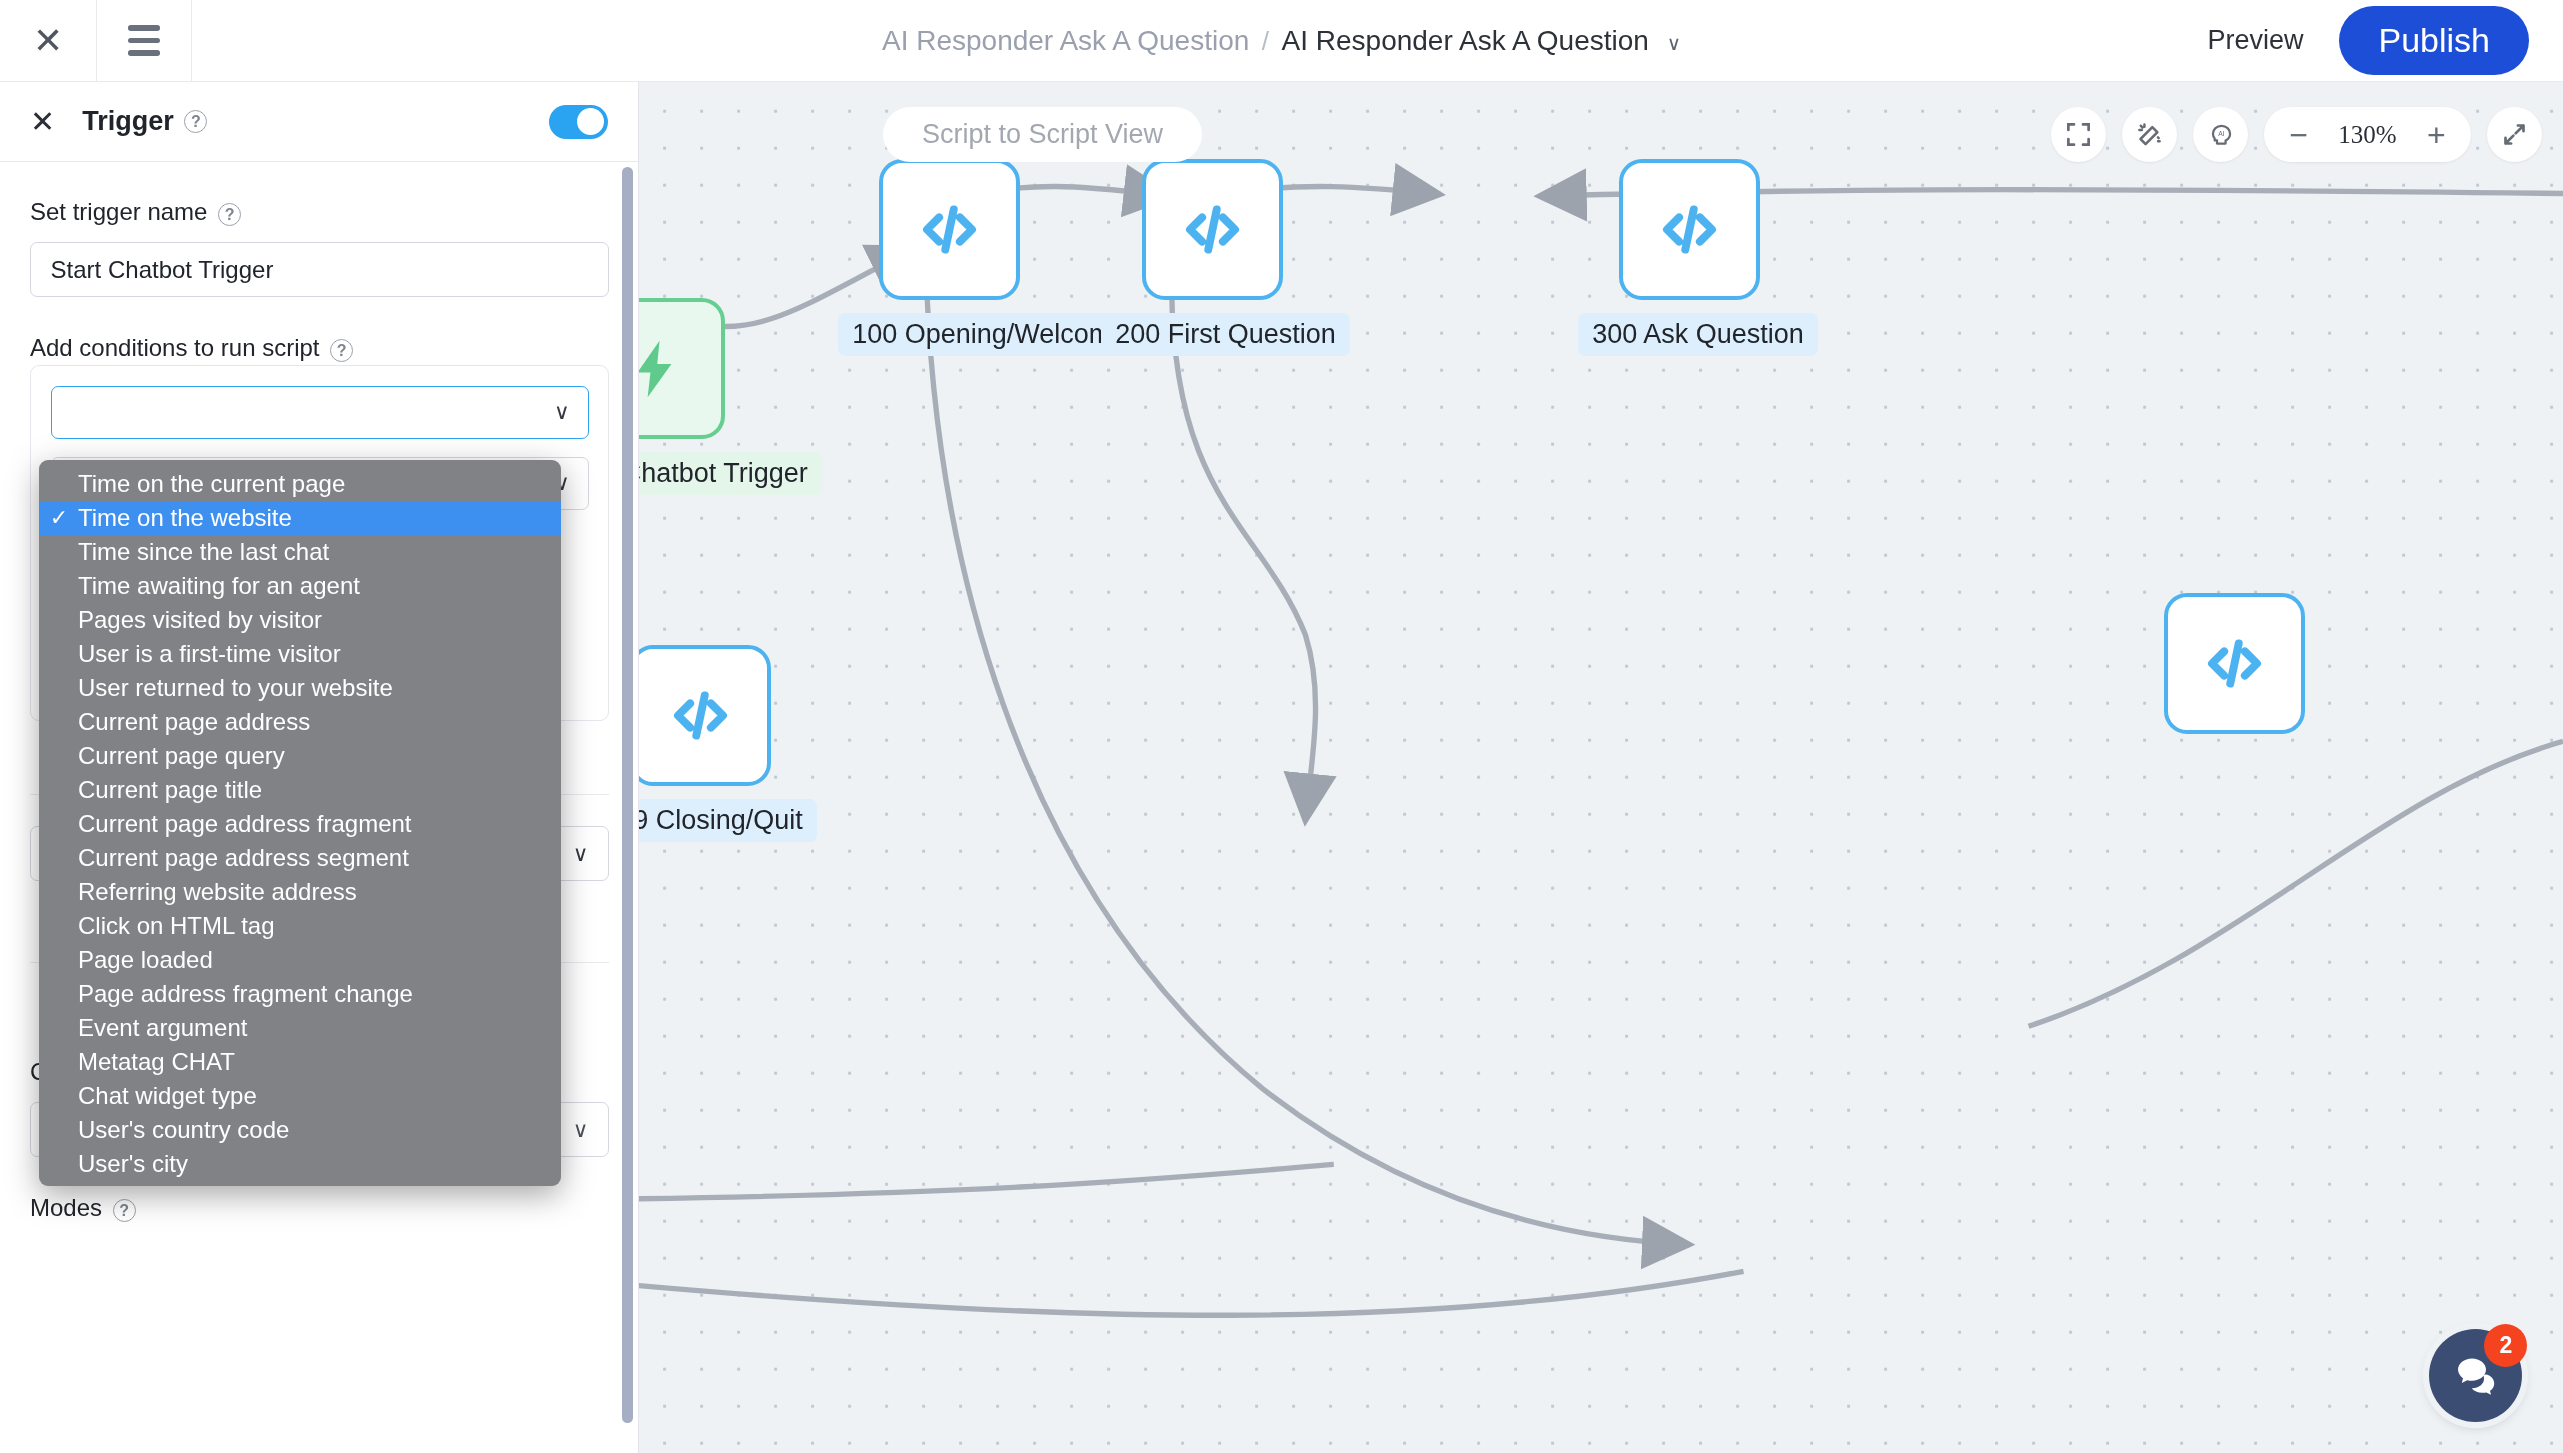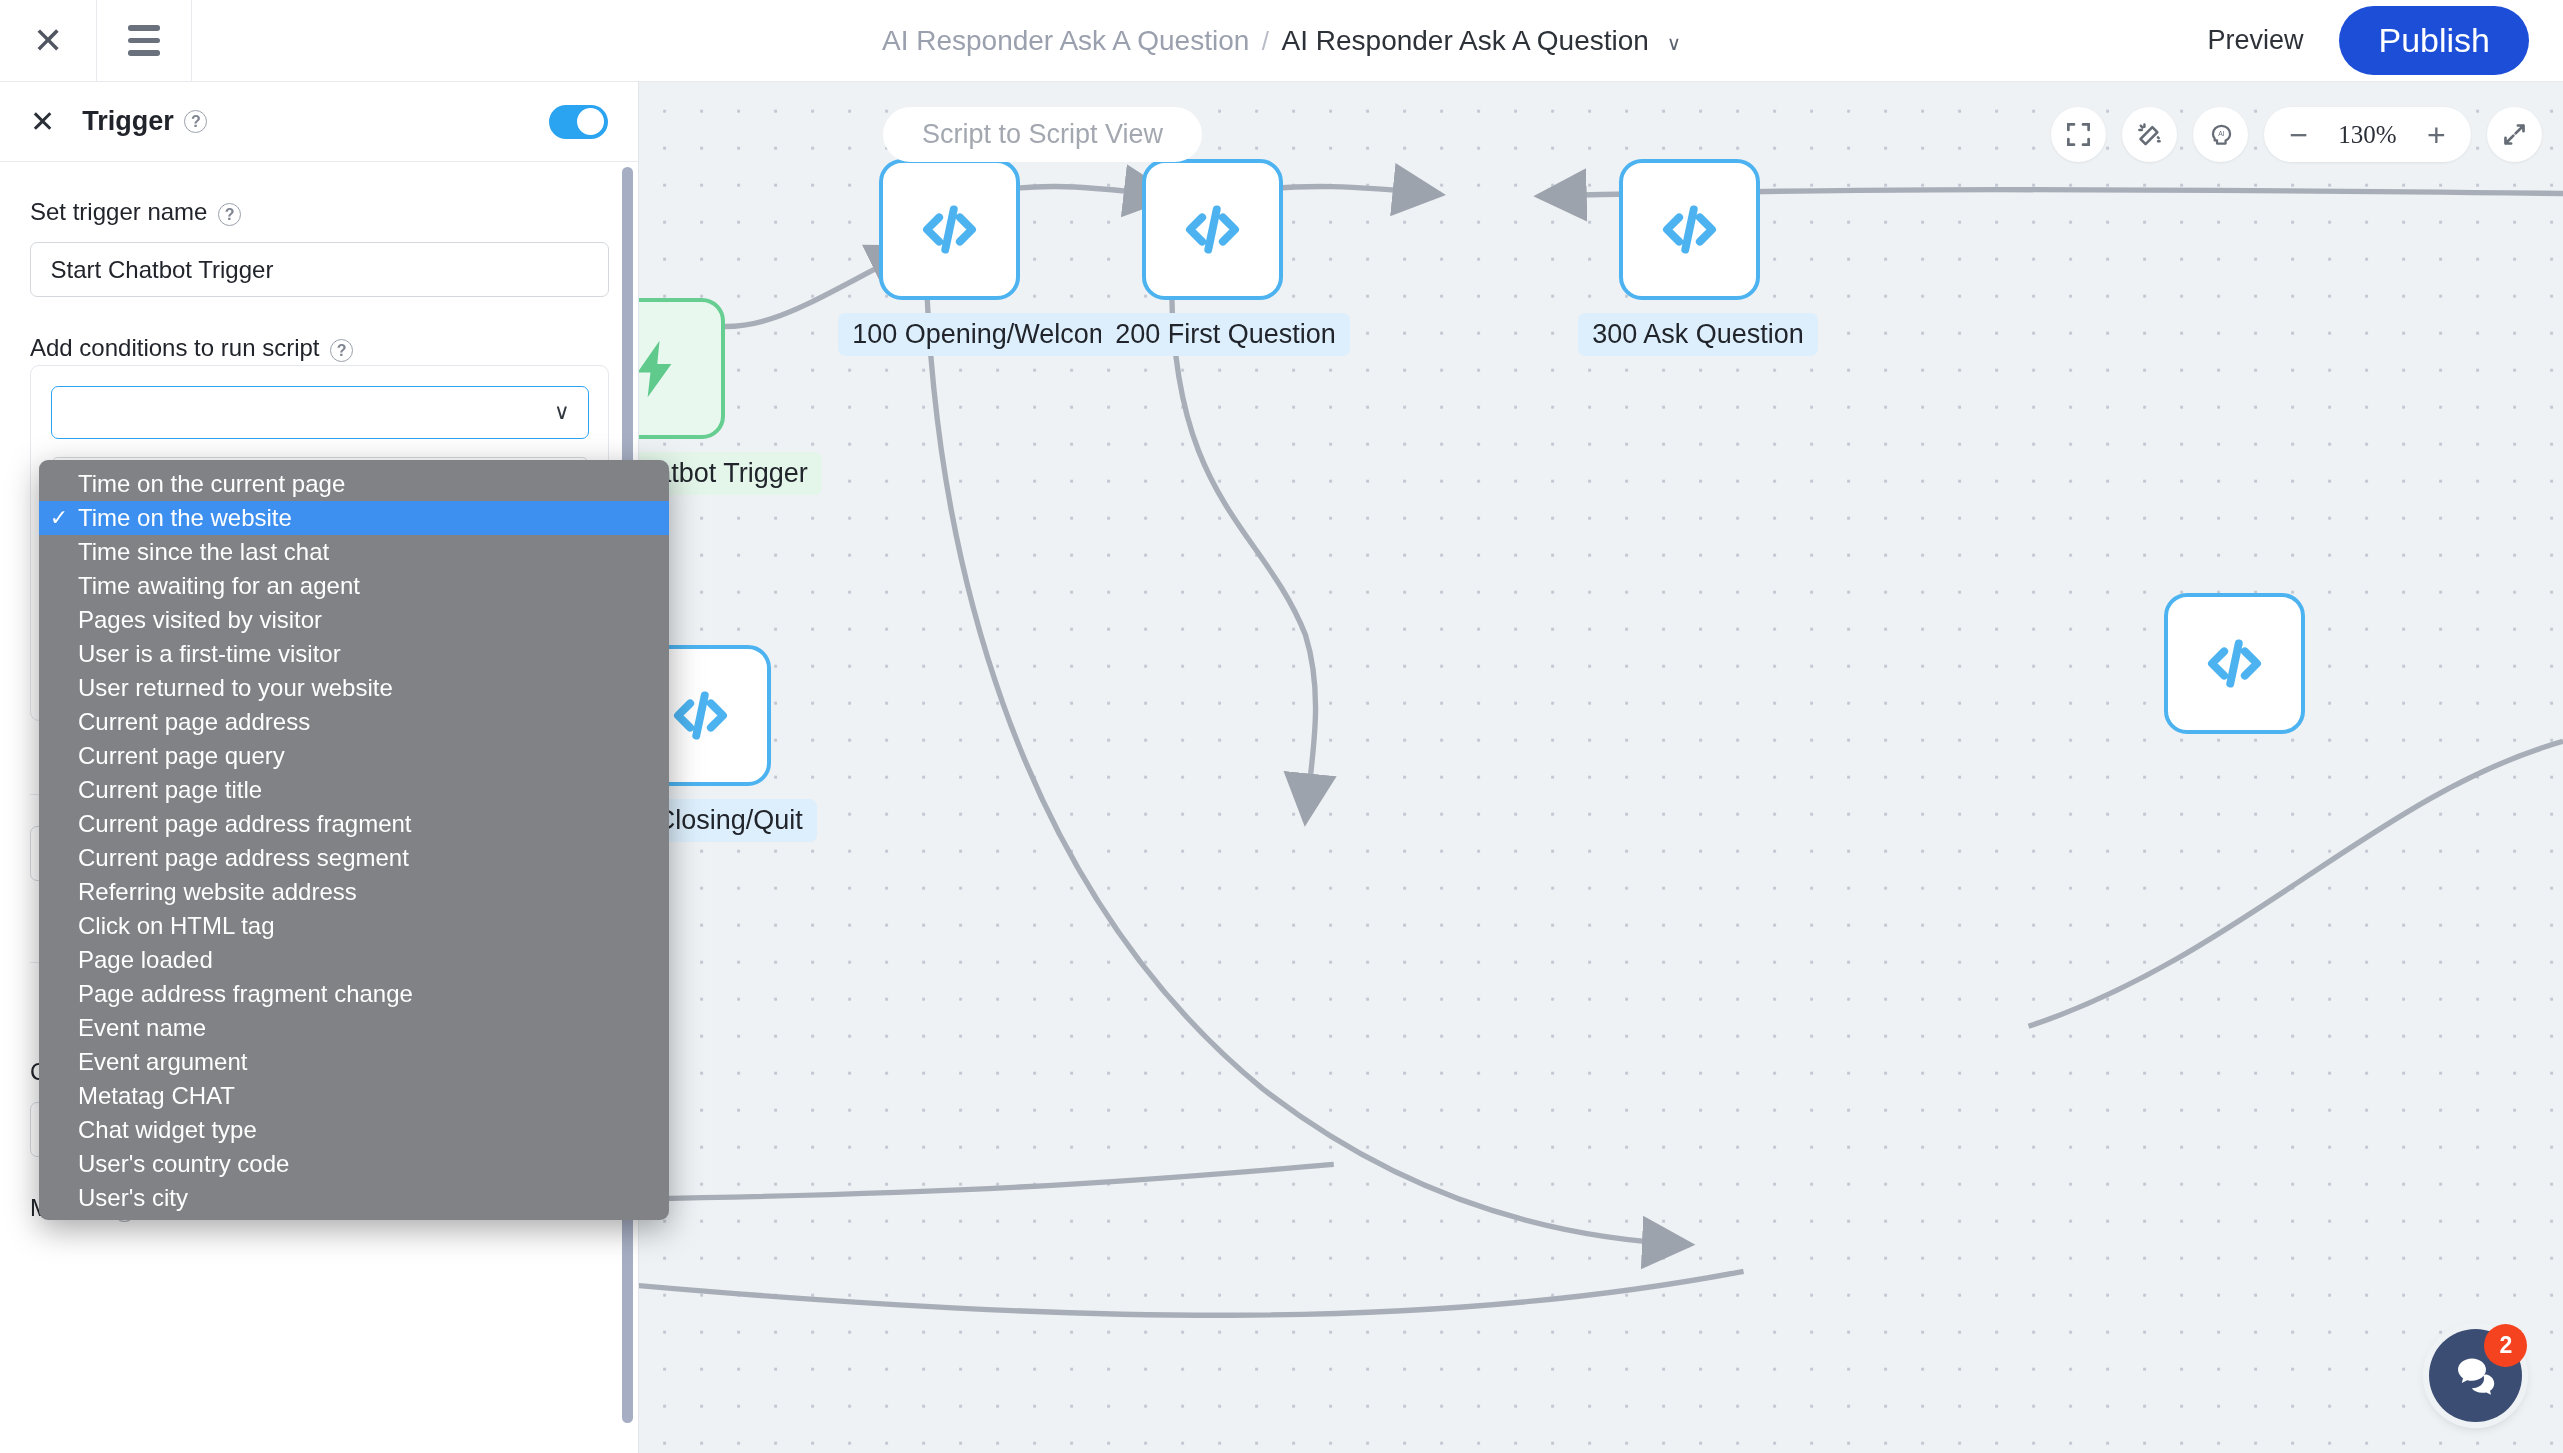--- a/index.html
+++ b/index.html
@@ -115,21 +115,21 @@
   }
   .sel2 .caret { position: absolute; right: 19.6px; top: 14.2px; font-size: 21.4px; color: #33373f; }
   .and-row2 { position: absolute; left: 267px; top: 828px; z-index: 1; }
   .hr-sep2 { position: absolute; left: 30px; top: 880px; width: 579px; height: 0.9px; background: #e8eaed; z-index: 1; }
   .or-row { position: absolute; left: 267px; top: 908px; z-index: 1; }
 
   .sb-lower { position: absolute; left: 30px; top: 976px; width: 579px; }
 
   
   .dropdown {
-    position: absolute; left: 39px; top: 460px; width: 630px;
+    position: absolute; left: 39px; top: 460px; width: 522px;
     background: #808286; border-radius: 9px; z-index: 60;
     box-shadow: 0 9px 32px rgba(0,0,0,.35); padding: 7.1px 0 5.3px 0;
   }
   .dd-item {
     height: 34px; display: flex; align-items: center;
     font-size: 24px; color: #ffffff; padding-left: 39px;
     position: relative; cursor: pointer; white-space: nowrap;
   }
   .dd-item.selected { background: #3d90f0; }
   .dd-item .tick {
@@ -348,23 +348,20 @@
         <span>Referring website address</span>
       </div>
       <div class="dd-item">
         <span>Click on HTML tag</span>
       </div>
       <div class="dd-item">
         <span>Page loaded</span>
       </div>
       <div class="dd-item">
         <span>Page address fragment change</span>
-      </div>
-      <div class="dd-item">
-        <span>Event name</span>
       </div>
       <div class="dd-item">
         <span>Event argument</span>
       </div>
       <div class="dd-item">
         <span>Metatag CHAT</span>
       </div>
       <div class="dd-item">
         <span>Chat widget type</span>
       </div>

